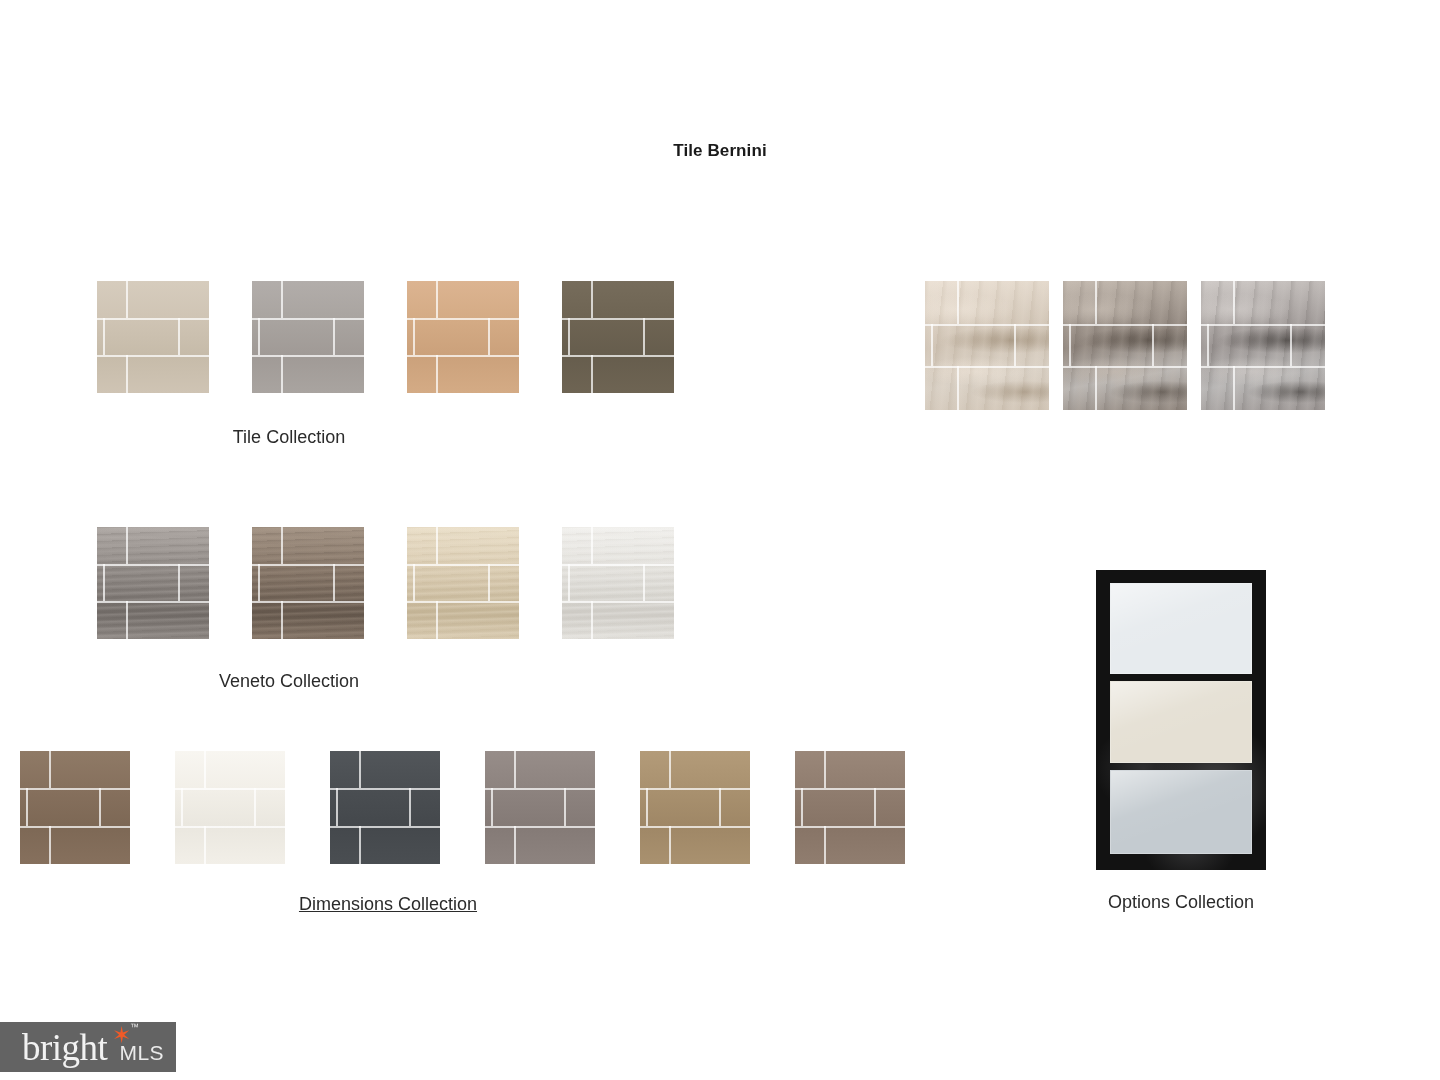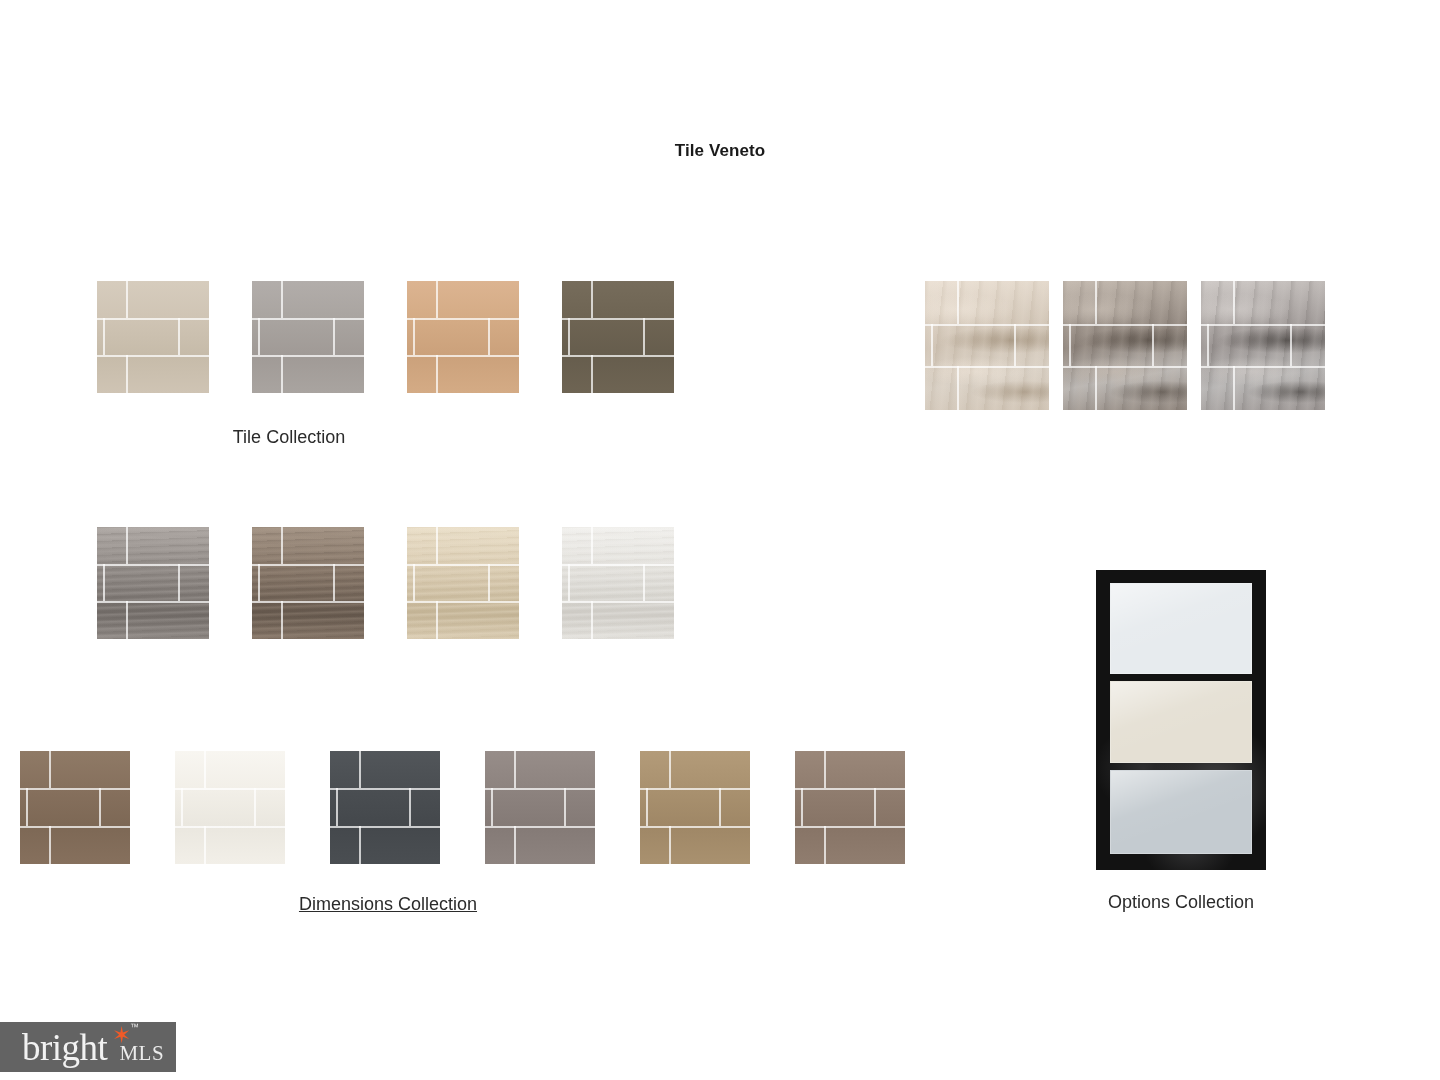--- a/index.html
+++ b/index.html
@@ -104,34 +104,34 @@
     line-height: 1;
   }
   .logo-tm {
     position: absolute;
     left: 108px; top: -6px;
     color: #e8e8e8;
     font-size: 9px;
     line-height: 1;
   }
   .logo-mls {
-    font-family: Liberation Serif, serif;
+    font-family: Liberation Sans, sans-serif;
     font-size: 21px;
     color: #ebebeb;
     margin-left: 12px;
     letter-spacing: 0.5px;
     line-height: 1;
   }
 </style>
 </head>
 <body>
 
 <div id="slide">
 
-  <div class="page-title">Tile Veneto</div>
+  <div class="page-title">Tile Bernini</div>
 
   <div class="collection" style="left:97px; top:281px; width:580px;">
     <div class="swatch-row" style="gap:43px;">
       <div class="swatch" style="width: 112px; height: 112px; background: linear-gradient(rgb(214, 204, 189) 0%, rgb(207, 196, 180) 34%, rgb(198, 187, 169) 66%, rgb(207, 196, 180) 100%);">
           <div class="grout">
             <div class="gl h" style="top: 36.96px;"></div>
             <div class="gl h" style="top: 73.92px;"></div>
             <div class="gl v" style="left: 29.12px; top: 0px; height: 36.96px; bottom: auto;"></div>
             <div class="gl v" style="left: 5.6px; top: 36.96px; height: 36.96px; bottom: auto;"></div>
             <div class="gl v" style="left: 80.64px; top: 36.96px; height: 36.96px; bottom: auto;"></div>
@@ -243,20 +243,21 @@
           <div class="grout">
             <div class="gl h" style="top: 36.96px;"></div>
             <div class="gl h" style="top: 73.92px;"></div>
             <div class="gl v" style="left: 29.12px; top: 0px; height: 36.96px; bottom: auto;"></div>
             <div class="gl v" style="left: 5.6px; top: 36.96px; height: 36.96px; bottom: auto;"></div>
             <div class="gl v" style="left: 80.64px; top: 36.96px; height: 36.96px; bottom: auto;"></div>
             <div class="gl v" style="left: 29.12px; top: 73.92px; height: 38.08px; bottom: auto;"></div>
           </div>
         </div>
     </div>
+    <div class="collection-label" style="margin-top:32px; width:580px; margin-left:-98px;">Veneto Collection</div>
   </div>
 
   <div class="collection" style="left:20px; top:751px; width:890px;">
     <div class="swatch-row" style="gap:45px;">
       <div class="swatch" style="width: 110px; height: 113px; background: linear-gradient(rgb(143, 122, 102) 0%, rgb(134, 112, 93) 34%, rgb(125, 104, 85) 66%, rgb(134, 112, 93) 100%);">
           <div class="grout">
             <div class="gl h" style="top: 37.29px;"></div>
             <div class="gl h" style="top: 74.58px;"></div>
             <div class="gl v" style="left: 28.6px; top: 0px; height: 37.29px; bottom: auto;"></div>
             <div class="gl v" style="left: 5.5px; top: 37.29px; height: 37.29px; bottom: auto;"></div>

